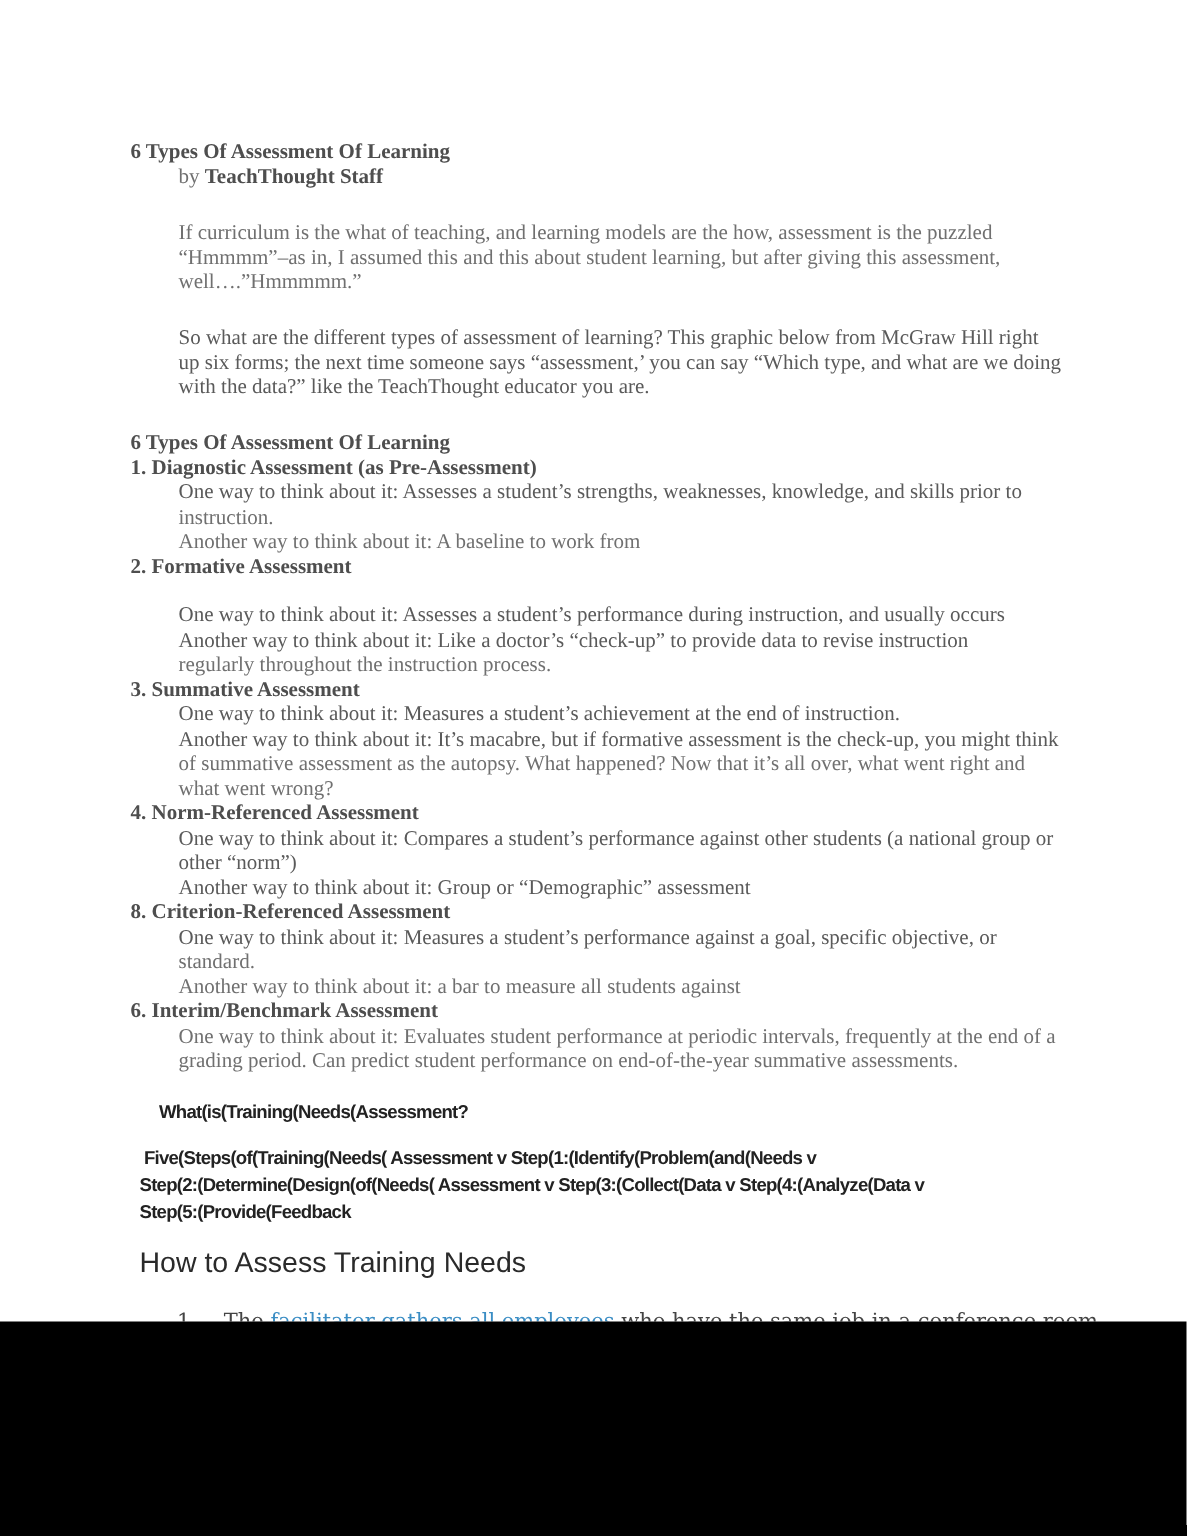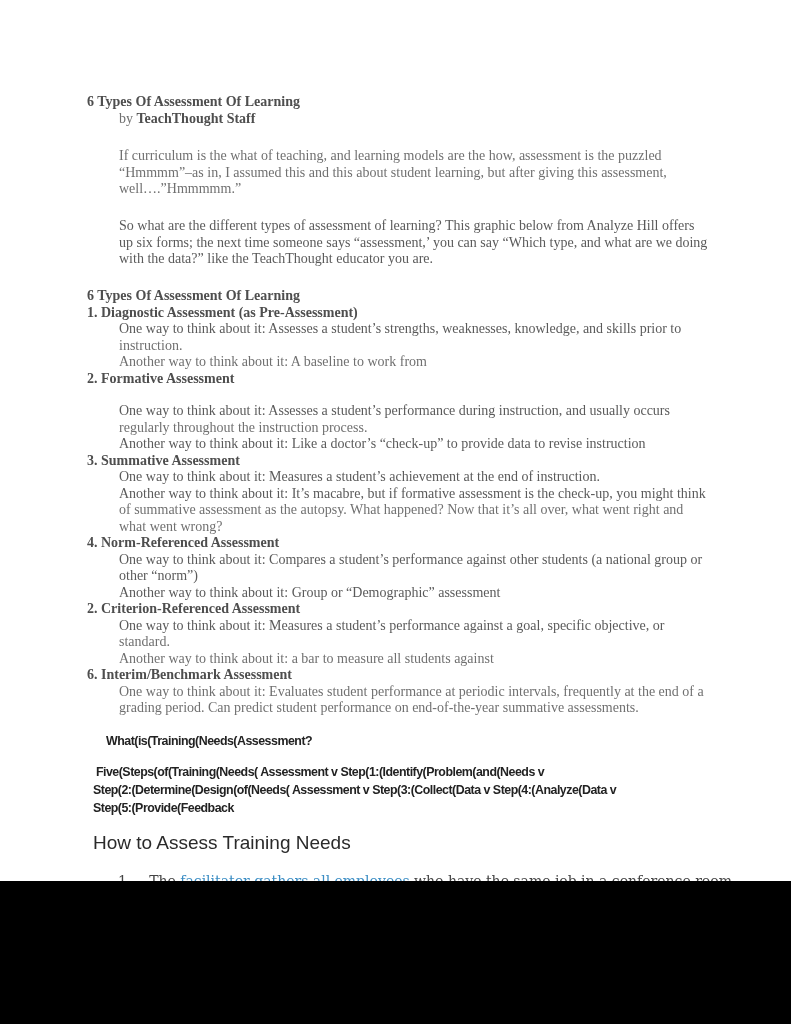--- a/index.html
+++ b/index.html
@@ -117,60 +117,60 @@
     </span>
   </div>
 
   <div class="block serif-text" id="intro-block">
     <span class="line">If curriculum is the what of teaching, and learning models are the how, assessment is the puzzled</span>
     <span class="line">“Hmmmm”–as in, I assumed this and this about student learning, but after giving this assessment,</span>
     <span class="line">well….”Hmmmmm.”</span>
   </div>
 
   <div class="block serif-text darker" id="para2-block">
-    <span class="line">So what are the different types of assessment of learning? This graphic below from Analyze Hill offers</span>
+    <span class="line">So what are the different types of assessment of learning? This graphic below from McGraw Hill right</span>
     <span class="line">up six forms; the next time someone says “assessment,’ you can say “Which type, and what are we doing</span>
     <span class="line">with the data?” like the TeachThought educator you are.</span>
   </div>
 
   <div class="block" id="types-block">
     <span class="line bold">6 Types Of Assessment Of Learning</span>
 
     <div class="type-item">
       <span class="line bold">1. Diagnostic Assessment (as Pre-Assessment)</span>
       <span class="line serif-text darker">One way to think about it: Assesses a student’s strengths, weaknesses, knowledge, and skills prior to</span>
       <span class="line serif-text">instruction.</span>
       <span class="line serif-text">Another way to think about it: A baseline to work from</span>
     </div>
 
     <div class="type-item">
       <span class="line bold">2. Formative Assessment</span>
       <span class="gap"></span>
       <span class="line serif-text darker">One way to think about it: Assesses a student’s performance during instruction, and usually occurs</span>
+      <span class="line serif-text darker">Another way to think about it: Like a doctor’s “check-up” to provide data to revise instruction</span>
       <span class="line serif-text">regularly throughout the instruction process.</span>
-      <span class="line serif-text darker">Another way to think about it: Like a doctor’s “check-up” to provide data to revise instruction</span>
     </div>
 
     <div class="type-item">
       <span class="line bold">3. Summative Assessment</span>
       <span class="line serif-text darker">One way to think about it: Measures a student’s achievement at the end of instruction.</span>
       <span class="line serif-text darker">Another way to think about it: It’s macabre, but if formative assessment is the check-up, you might think</span>
       <span class="line serif-text">of summative assessment as the autopsy. What happened? Now that it’s all over, what went right and</span>
       <span class="line serif-text">what went wrong?</span>
     </div>
 
     <div class="type-item">
       <span class="line bold">4. Norm-Referenced Assessment</span>
       <span class="line serif-text darker">One way to think about it: Compares a student’s performance against other students (a national group or</span>
       <span class="line serif-text darker">other “norm”)</span>
       <span class="line serif-text darker">Another way to think about it: Group or “Demographic” assessment</span>
     </div>
 
     <div class="type-item">
-      <span class="line bold">2. Criterion-Referenced Assessment</span>
+      <span class="line bold">8. Criterion-Referenced Assessment</span>
       <span class="line serif-text darker">One way to think about it: Measures a student’s performance against a goal, specific objective, or</span>
       <span class="line serif-text">standard.</span>
       <span class="line serif-text">Another way to think about it: a bar to measure all students against</span>
     </div>
 
     <div class="type-item">
       <span class="line bold">6. Interim/Benchmark Assessment</span>
       <span class="line serif-text">One way to think about it: Evaluates student performance at periodic intervals, frequently at the end of a</span>
       <span class="line serif-text">grading period. Can predict student performance on end-of-the-year summative assessments.</span>
     </div>

